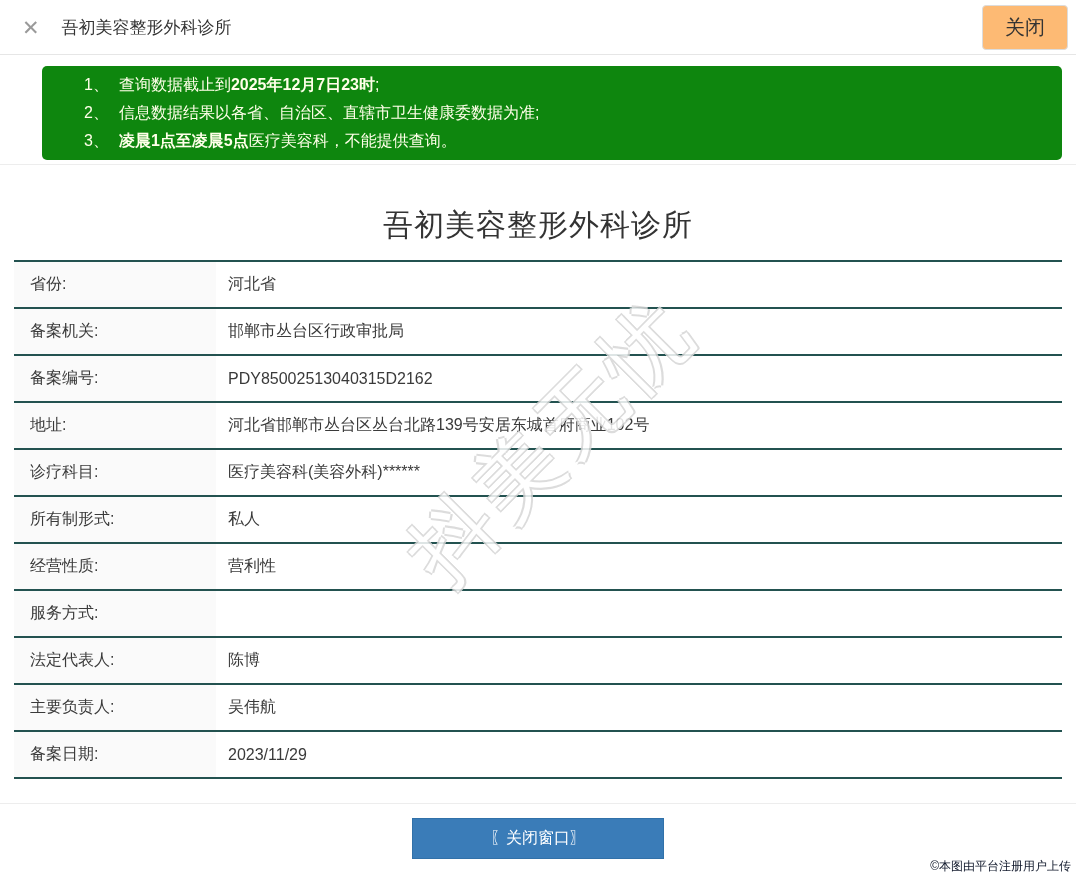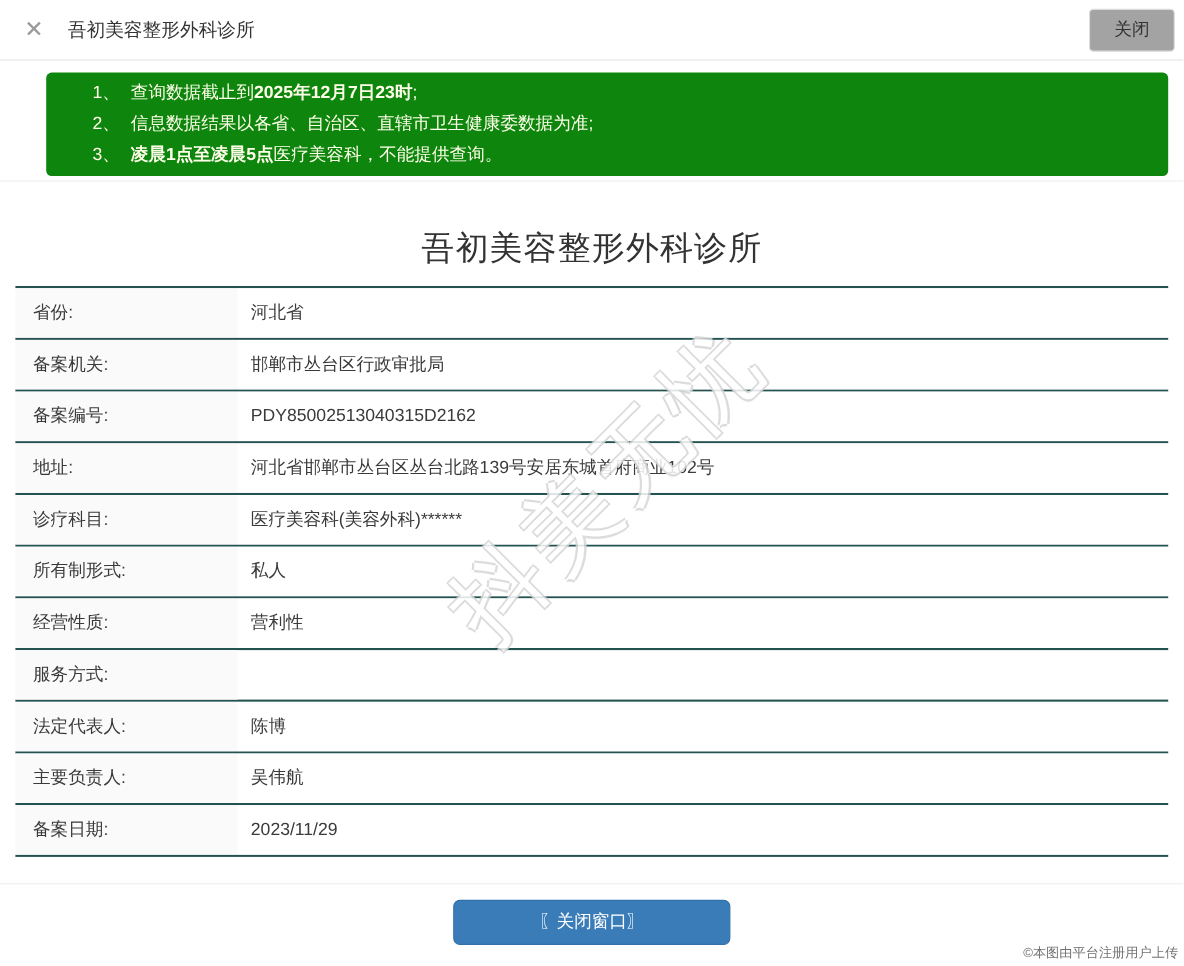--- a/index.html
+++ b/index.html
@@ -36,24 +36,24 @@
     cursor:pointer;
     line-height:1;
   }
   .topbar-title{
     font-size:17px;
     color:#333;
     margin-left:22px;
   }
   .topbar-spacer{flex:1;}
   .close-btn{
-    background:#a3a3a3;
+    background:#fdba74;
     border:1px solid #dcdcdc;
     border-radius:4px;
-    font-size:16px;
+    font-size:20px;
     color:#333;
     padding:8px 22px;
     cursor:pointer;
     font-family:inherit;
   }
   
   .notice-wrap{
     padding:11px 14px 4px 14px;
     border-bottom:1px solid #ededed;
   }
@@ -112,21 +112,21 @@
     border-top:1px solid #ededed;
     padding:14px 0 6px 0;
     text-align:center;
   }
   .close-window-btn{
     display:inline-block;
     width:252px;
     padding:9px 0;
     background:var(--button-blue);
     border:1px solid var(--button-blue-border);
-    border-radius:6px;
+    border-radius:0;
     color:#fff;
     font-size:16px;
     cursor:pointer;
     font-family:inherit;
   }
   
   .diag-watermark{
     position:absolute;
     left:335px;
     top:388px;
@@ -145,21 +145,21 @@
     opacity:.85;
     pointer-events:none;
     white-space:nowrap;
     z-index:5;
   }
   .copyright{
     position:absolute;
     right:5px;
     bottom:3px;
     font-size:12px;
-    color:#737373;
+    color:#0f172a;
     text-shadow:0 0 2px #fff,0 0 2px #fff;
     z-index:6;
   }
 </style>
 </head>
 <body>
 
 <div class="topbar">
   <span class="close-x">✕</span>
   <span class="topbar-title">吾初美容整形外科诊所</span>

